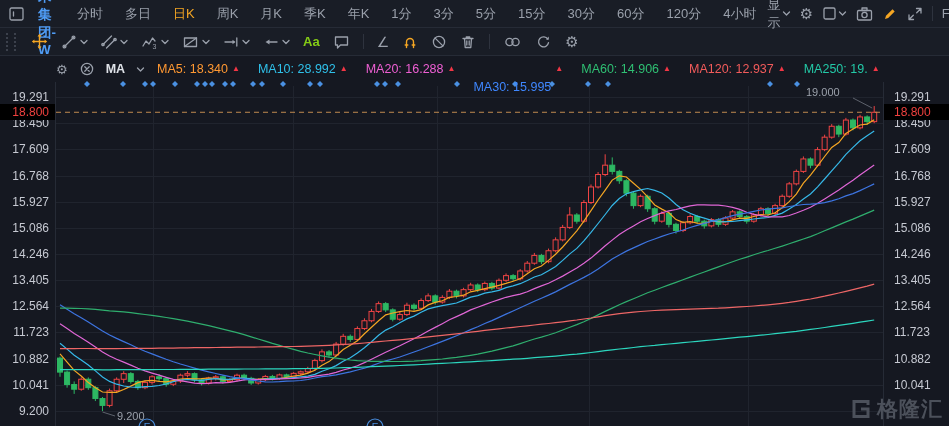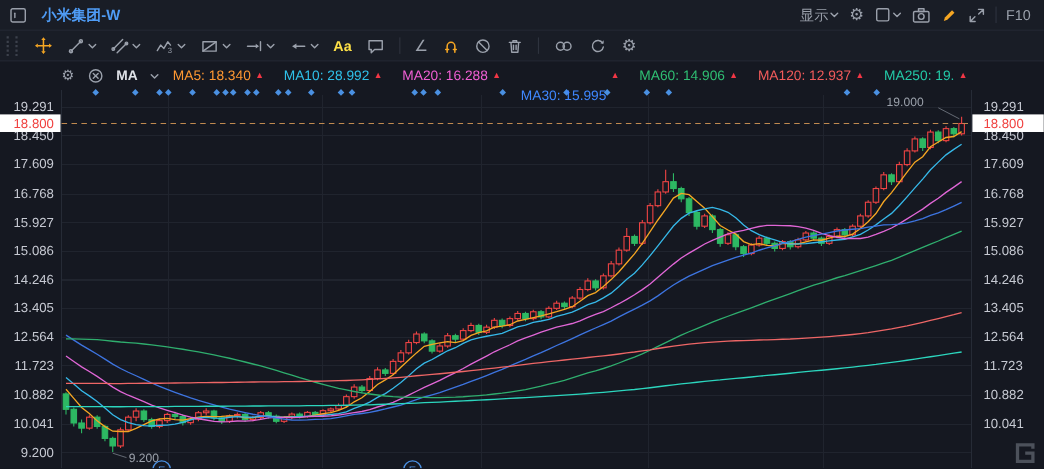--- a/index.html
+++ b/index.html
@@ -16,58 +16,75 @@
   .right-tools{margin-left:auto;display:flex;align-items:center;gap:9px;padding-right:4px;}
   .lbl{font-size:13px;color:#9aa0ab;cursor:pointer;}
   .gear{font-size:15px;color:#9aa0ab;line-height:1;cursor:pointer;}
   .vdiv{width:1px;height:15px;background:#2e333e;}
   .ic{display:inline-flex;align-items:center;justify-content:center;cursor:pointer;}
   .chev{margin-left:1px;display:inline-flex;}
   
   .tb-draw{padding:0 6px;gap:13px;}
   .grip{width:6px;height:18px;border-left:2px dotted #3c414c;border-right:2px dotted #3c414c;margin-right:2px;}
   .tool{display:inline-flex;align-items:center;gap:2px;cursor:pointer;}
-  .aa{font-size:13px;color:#fde047;font-weight:bold;}
+  .aa{font-size:13px;color:#84cc16;font-weight:bold;}
   .angle{font-size:14px;color:#9aa0ab;}
   
   .chart-region{position:relative;height:370px;background:#151821;}
   #chart{position:absolute;left:0;top:0;}
   .ind-row{position:absolute;left:0;top:0;width:100%;height:26px;display:flex;align-items:center;
            padding-left:56px;box-sizing:border-box;gap:12px;z-index:3;font-size:12.5px;}
   .ma-item{display:inline-flex;align-items:center;gap:4px;white-space:nowrap;}
   .tri{color:#f23645;font-size:8px;line-height:1;}
   .ind-right{position:absolute;right:5px;top:0;height:26px;display:flex;align-items:center;gap:8px;}
   .adj{color:#e4e7ec;font-size:12.5px;cursor:pointer;white-space:nowrap;}
   .axis{position:absolute;top:0;height:100%;z-index:2;}
   #left-axis{left:0;width:55px;}
   #right-axis{left:884px;width:65px;}
   .tick{position:absolute;font-size:12px;color:#c6c9d2;line-height:14px;white-space:nowrap;}
   .tl{right:6px;}
   .tr{left:10px;}
-  .chip{position:absolute;height:16px;background:#ffffff;color:#f0413f;font-size:12px;line-height:16px;box-sizing:border-box;}
+  .chip{position:absolute;height:16px;background:#000000;color:#f0413f;font-size:12px;line-height:16px;box-sizing:border-box;}
   .cl{left:0;width:55px;text-align:right;padding-right:6px;}
   .cr{left:0;width:65px;padding-left:10px;}
   .watermark{position:absolute;right:6px;bottom:3px;display:flex;align-items:center;gap:5px;
              color:#4c515b;font-size:21px;font-weight:bold;z-index:4;letter-spacing:1px;}
   svg .s{stroke:#9aa0ab;stroke-width:1.3;fill:none;stroke-linecap:round;stroke-linejoin:round;}
   svg .so{stroke:#f5a623;stroke-width:1.4;fill:none;stroke-linecap:round;stroke-linejoin:round;}
 </style>
 </head>
 <body>
 
 <div class="app">
 
   <div class="tb tb-top">
     <span class="ic">
       <svg width="18" height="18">
           <rect x="2" y="3" width="13" height="12" rx="1.5" class="s"></rect>
           <line x1="5.5" y1="7" x2="5.5" y2="11" class="s"></line>
         </svg>
     </span>
     <span class="sym">小米集团-W</span>
+    <span class="periods">
+        <span class="period">分时</span>
+        <span class="period">多日</span>
+        <span class="period active">日K</span>
+        <span class="period">周K</span>
+        <span class="period">月K</span>
+        <span class="period">季K</span>
+        <span class="period">年K</span>
+        <span class="period">1分</span>
+        <span class="period">3分</span>
+        <span class="period">5分</span>
+        <span class="period">15分</span>
+        <span class="period">30分</span>
+        <span class="period">60分</span>
+        <span class="period">120分</span>
+        <span class="period">4小时</span>
+      </span>
     <span class="right-tools">
       <span class="ic">
         <span class="lbl">显示</span>
         <span class="chev">
             <svg width="9" height="9">
               <path d="M1.5 3l3 3 3-3" class="s"></path>
             </svg>
           </span>
       </span>
       <span class="ic gear">⚙</span>
@@ -602,15 +619,16 @@
         <div class="tick tr" style="top:269px">11.723</div>
         <div class="tick tr" style="top:296px">10.882</div>
         <div class="tick tr" style="top:322px">10.041</div>
         <div class="chip cr" style="top:48px">18.800</div>
       </div>
 
     <div class="watermark">
       <svg width="22" height="22">
         <path d="M18 7V3.5H4v15h14v-7.5h-7" fill="none" stroke="#4c515b" stroke-width="3"></path>
       </svg>
+      <span>格隆汇</span>
     </div>
   </div>
 </div>
 
 </body></html>

